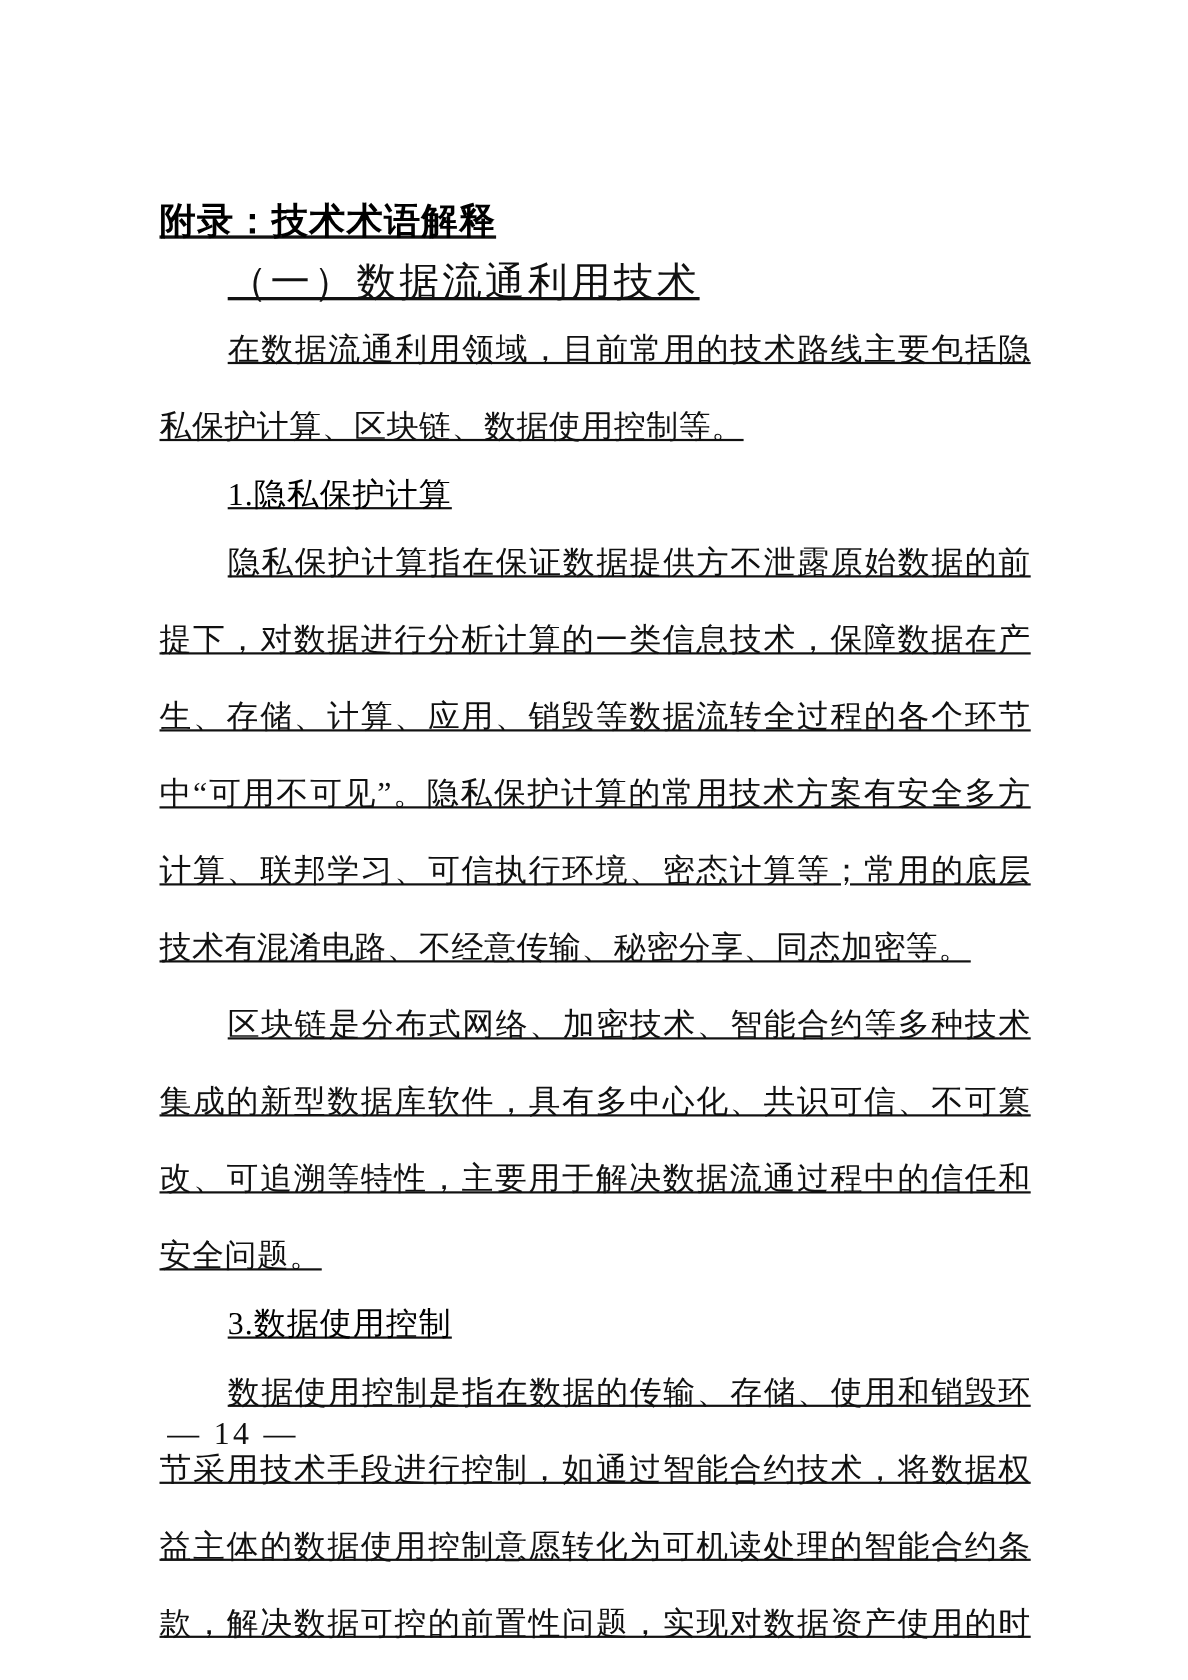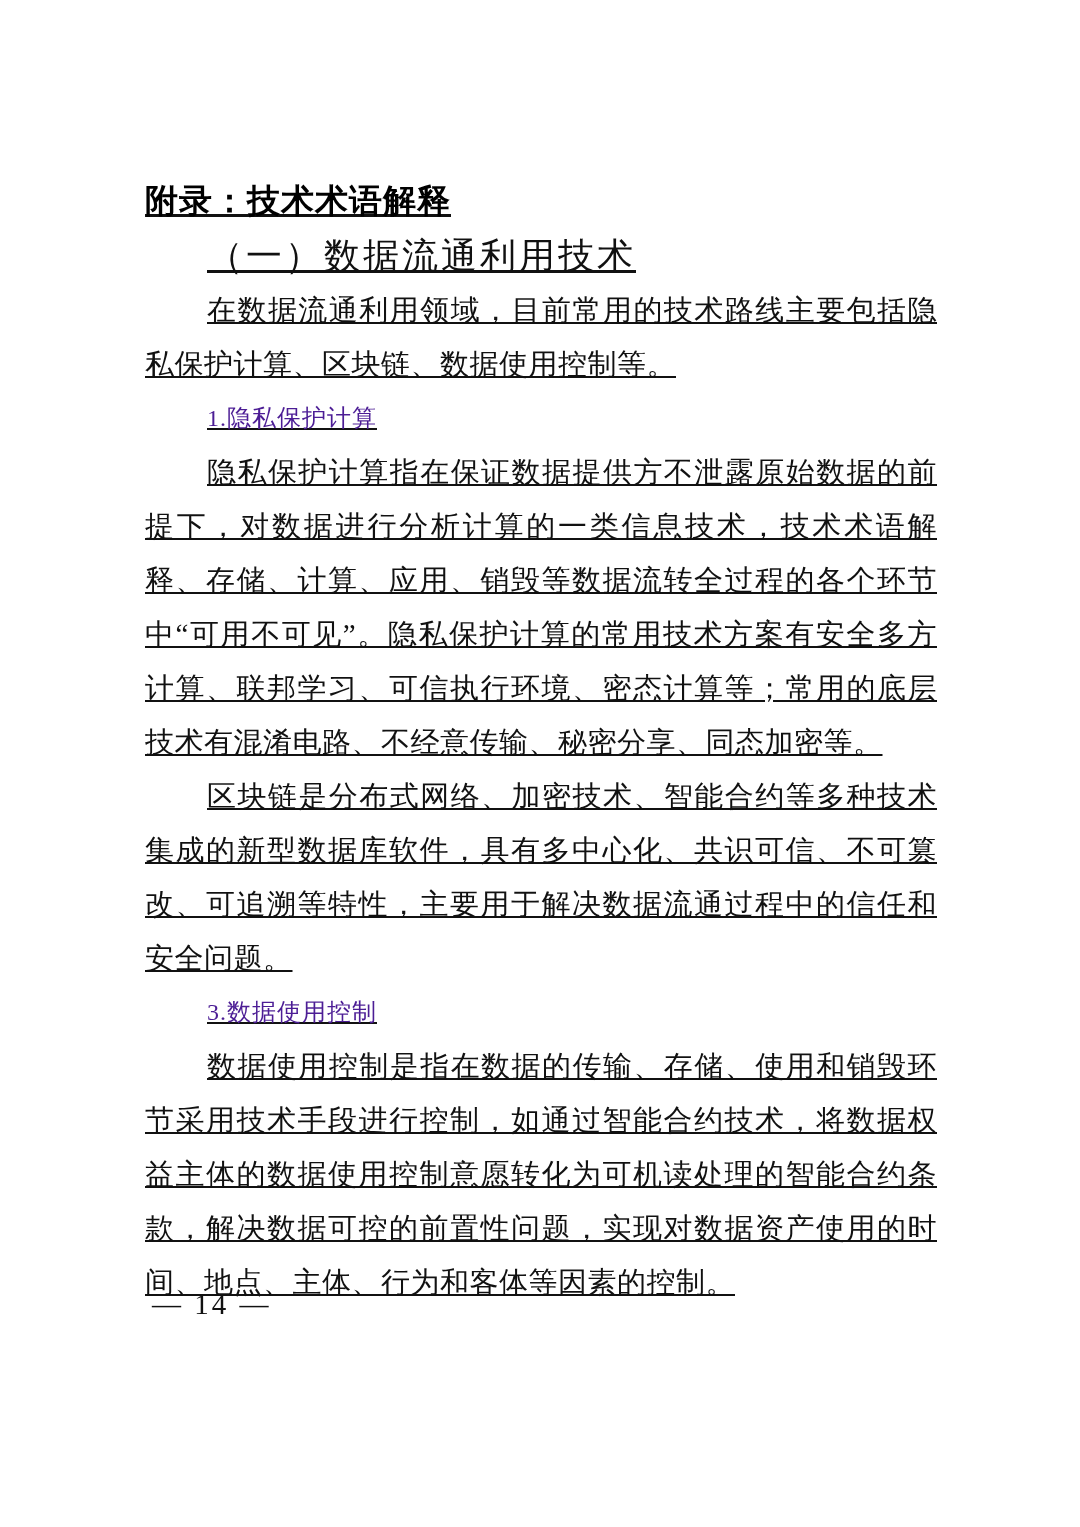--- a/index.html
+++ b/index.html
@@ -38,32 +38,32 @@
     font-size: 36px;
     line-height: 54px;
     letter-spacing: 3px;
     text-indent: 62px;
     color: #111111;
   }
   .term-label {
     margin: 0;
     font-family: "Liberation Serif", "DejaVu Serif", serif;
     font-weight: 400;
-    font-size: 24px;
+    font-size: 29px;
     line-height: 54px;
     letter-spacing: 1px;
     text-indent: 62px;
-    color: #4c1d95;
+    color: #000000;
   }
   .para {
     margin: 0;
     font-family: "Liberation Serif", "DejaVu Serif", serif;
     font-weight: 400;
     font-size: 29px;
-    line-height: 54px;
+    line-height: 70px;
     letter-spacing: 0.5px;
     text-indent: 62px;
     text-align: justify;
     text-justify: inter-ideograph;
     color: #111111;
   }
   .footer {
     position: absolute;
     left: 152px;
     top: 1288px;
@@ -80,21 +80,21 @@
   <div class="content">
 
     <h1 class="doc-title">附录：技术术语解释</h1>
 
     <h2 class="section-heading">（一）数据流通利用技术</h2>
 
     <p class="para">在数据流通利用领域，目前常用的技术路线主要包括隐私保护计算、区块链、数据使用控制等。</p>
 
     <h3 class="term-label">1.隐私保护计算</h3>
 
-    <p class="para">隐私保护计算指在保证数据提供方不泄露原始数据的前提下，对数据进行分析计算的一类信息技术，技术术语解释、存储、计算、应用、销毁等数据流转全过程的各个环节中“可用不可见”。隐私保护计算的常用技术方案有安全多方计算、联邦学习、可信执行环境、密态计算等；常用的底层技术有混淆电路、不经意传输、秘密分享、同态加密等。</p>
+    <p class="para">隐私保护计算指在保证数据提供方不泄露原始数据的前提下，对数据进行分析计算的一类信息技术，保障数据在产生、存储、计算、应用、销毁等数据流转全过程的各个环节中“可用不可见”。隐私保护计算的常用技术方案有安全多方计算、联邦学习、可信执行环境、密态计算等；常用的底层技术有混淆电路、不经意传输、秘密分享、同态加密等。</p>
 
 
     <p class="para">区块链是分布式网络、加密技术、智能合约等多种技术集成的新型数据库软件，具有多中心化、共识可信、不可篡改、可追溯等特性，主要用于解决数据流通过程中的信任和安全问题。</p>
 
     <h3 class="term-label">3.数据使用控制</h3>
 
     <p class="para">数据使用控制是指在数据的传输、存储、使用和销毁环节采用技术手段进行控制，如通过智能合约技术，将数据权益主体的数据使用控制意愿转化为可机读处理的智能合约条款，解决数据可控的前置性问题，实现对数据资产使用的时间、地点、主体、行为和客体等因素的控制。</p>
 
 
   </div>

